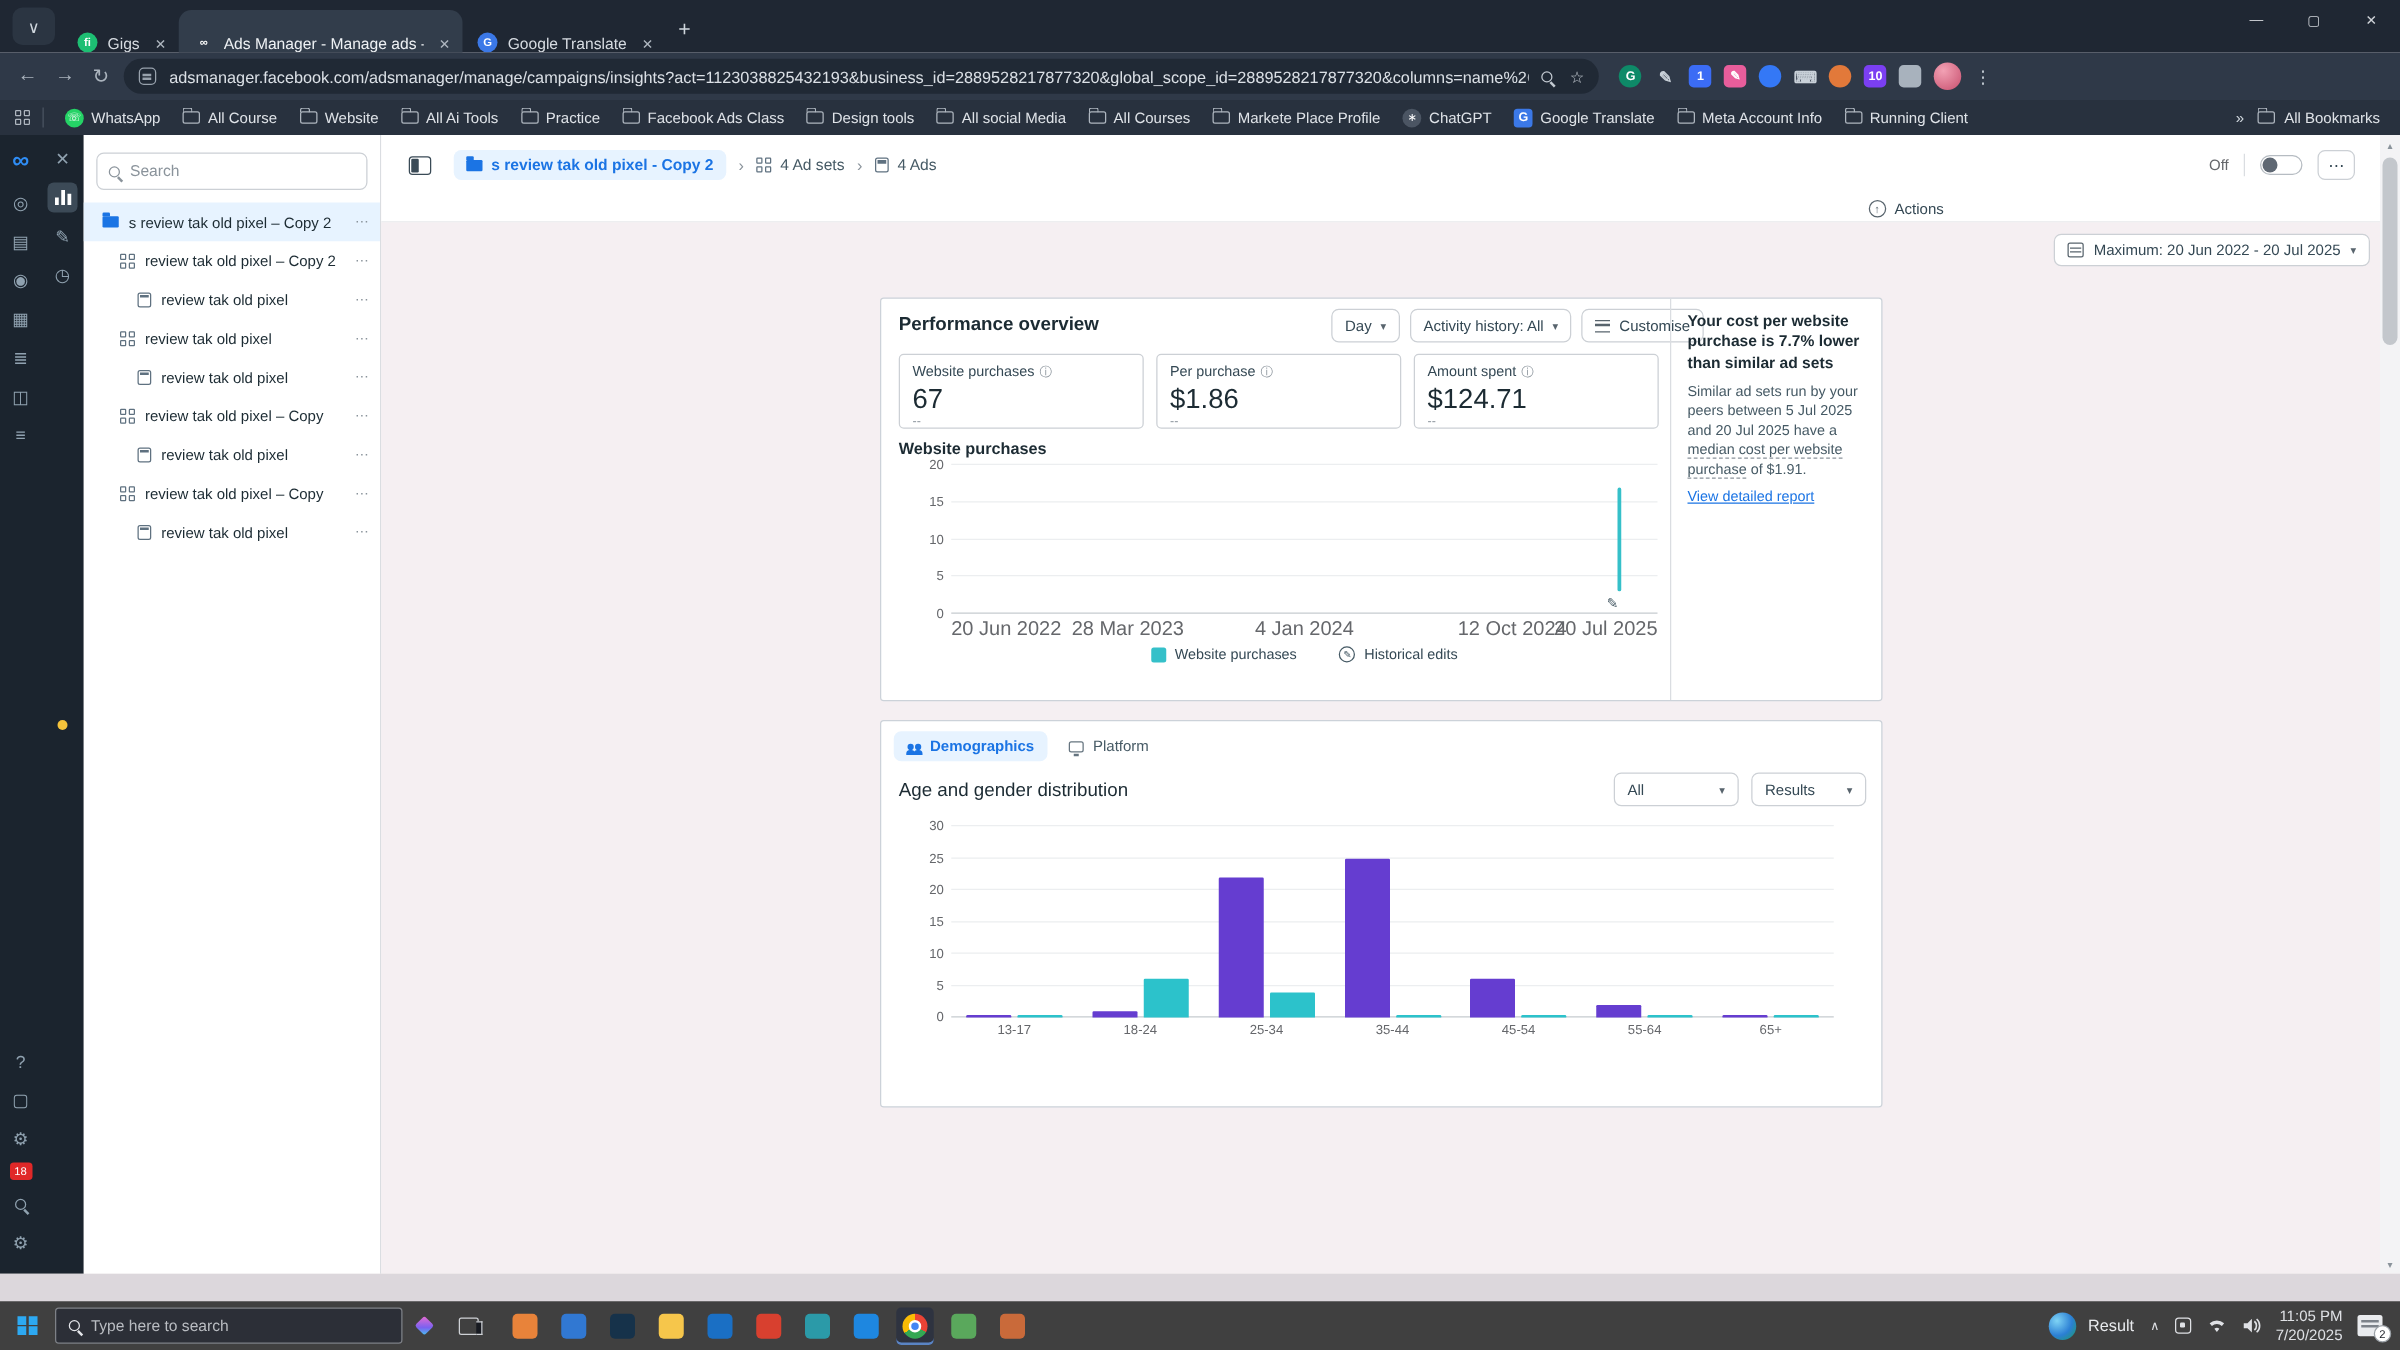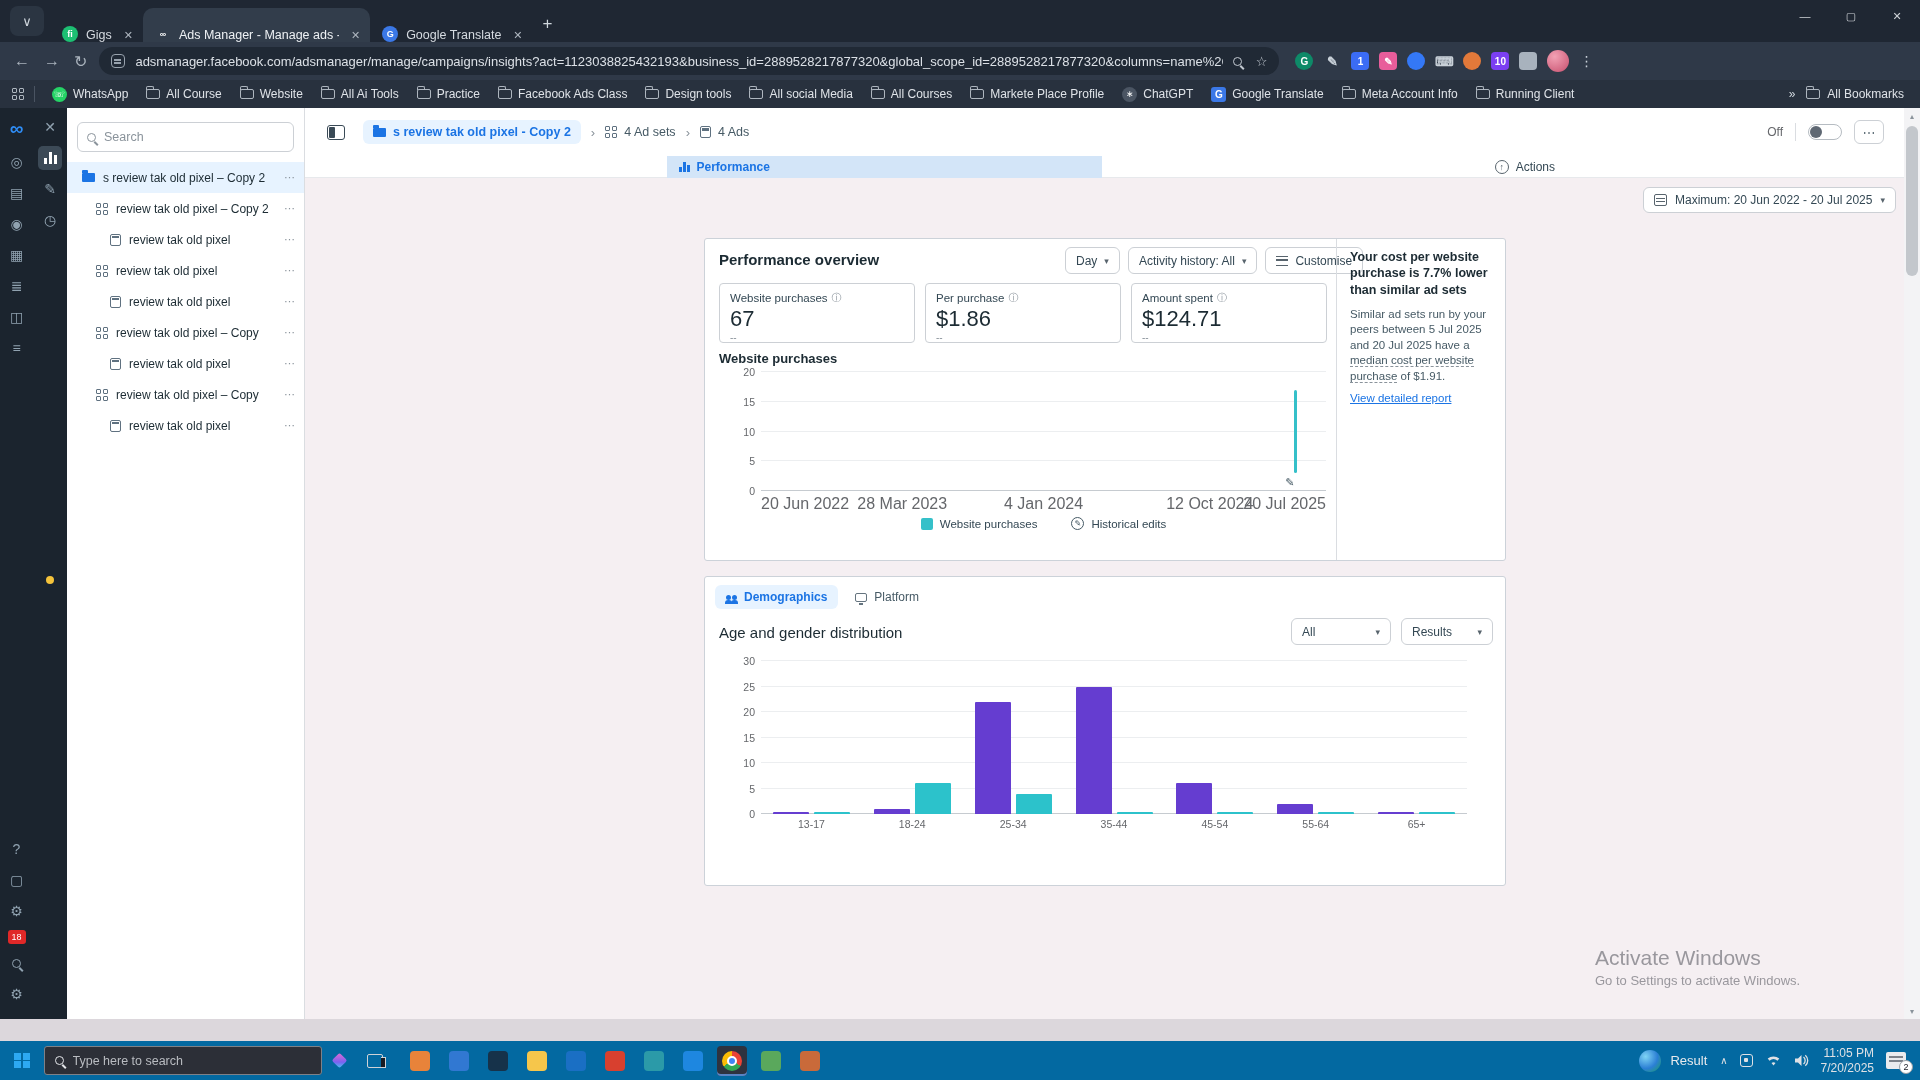--- a/index.html
+++ b/index.html
@@ -177,21 +177,21 @@
   .watermark .l2 { font-size:13px; margin-top:3px; }
 
   .scrollbar { position:absolute; right:0; top:0; width:16px; height:100%; background:#f3f3f5; }
   .sb-arrow { width:16px; height:16px; display:flex; align-items:center; justify-content:center; color:#8a939b; font-size:8px; }
   .sb-thumb { position:absolute; left:2px; top:18px; width:12px; height:150px; background:#c3c7cc; border-radius:6px; }
   .sb-bottom { position:absolute; bottom:0; }
 
   .desktop-strip { position:absolute; left:0; top:1019px; width:1920px; height:22px; background:#dcd7dc; }
 
   
-  .taskbar { position:absolute; left:0; top:1041px; width:1920px; height:39px; background:#0369a1; display:flex; align-items:center; }
+  .taskbar { position:absolute; left:0; top:1041px; width:1920px; height:39px; background:#404040; display:flex; align-items:center; }
   .winlogo { display:grid; grid-template-columns:7px 7px; grid-template-rows:7px 7px; gap:1.5px; margin:0 14px 0 14px; }
   .winlogo i { background:#2da9f2; }
   .tb-search { width:278px; height:29px; border:1px solid #7e8187; border-radius:3px; background:#2c2f37; display:flex; align-items:center; gap:9px; padding:0 10px; }
   .tb-search .magw { width:9px; height:9px; border:1.6px solid #e4e6ea; border-radius:50%; position:relative; flex:0 0 auto; }
   .tb-search .magw::after { content:""; position:absolute; left:7px; top:7px; width:5px; height:1.6px; background:#e4e6ea; transform:rotate(45deg); transform-origin:0 0; }
   .tb-search input { background:transparent; border:none; outline:none; color:#cfd2d6; font-size:12.5px; width:100%; font-family:inherit; }
   .tb-search input::placeholder { color:#b9bcc1; }
   .sparkle { width:11px; height:11px; margin:0 12px; background:linear-gradient(135deg,#e86bd0,#7b61f0 60%,#45c4f0); transform:rotate(45deg); border-radius:2px; }
   .taskview { width:16px; height:14px; border:1.5px solid #cfd2d6; border-radius:2px; margin:0 10px; position:relative; }
   .taskview::after { content:""; position:absolute; right:-4px; top:2px; width:4px; height:9px; background:#171a21; border:1.5px solid #cfd2d6; border-left:none; }
@@ -479,28 +479,20 @@
         </span>
         <span class="row1-right">
           <span class="off-label">Off</span>
           <span class="vdiv"></span>
           <span class="toggle"></span>
           <span class="more-btn">⋯</span>
         </span>
       </div>
 
       <div class="row2">
-        <div class="perf-strip">
-          <span class="mini-bars">
-              <i></i>
-              <i></i>
-              <i></i>
-            </span>
-          <span>Performance</span>
-        </div>
         <div class="actions">
           <span class="circ-up">↑</span>
           <span>Actions</span>
         </div>
       </div>
 
       <div class="content">
         <div class="datebtn">
           <span class="cal-ic"></span>
           <span>Maximum: 20 Jun 2022 - 20 Jul 2025</span>
@@ -665,24 +657,20 @@
               <span>13-17</span>
               <span>18-24</span>
               <span>25-34</span>
               <span>35-44</span>
               <span>45-54</span>
               <span>55-64</span>
               <span>65+</span>
             </div>
         </div>
 
-        <div class="watermark">
-          <div class="l1">Activate Windows</div>
-          <div class="l2">Go to Settings to activate Windows.</div>
-        </div>
       </div>
 
       <div class="scrollbar">
         <div class="sb-arrow">▴</div>
         <div class="sb-thumb"></div>
         <div class="sb-arrow sb-bottom">▾</div>
       </div>
     </div>
   </div>
 

